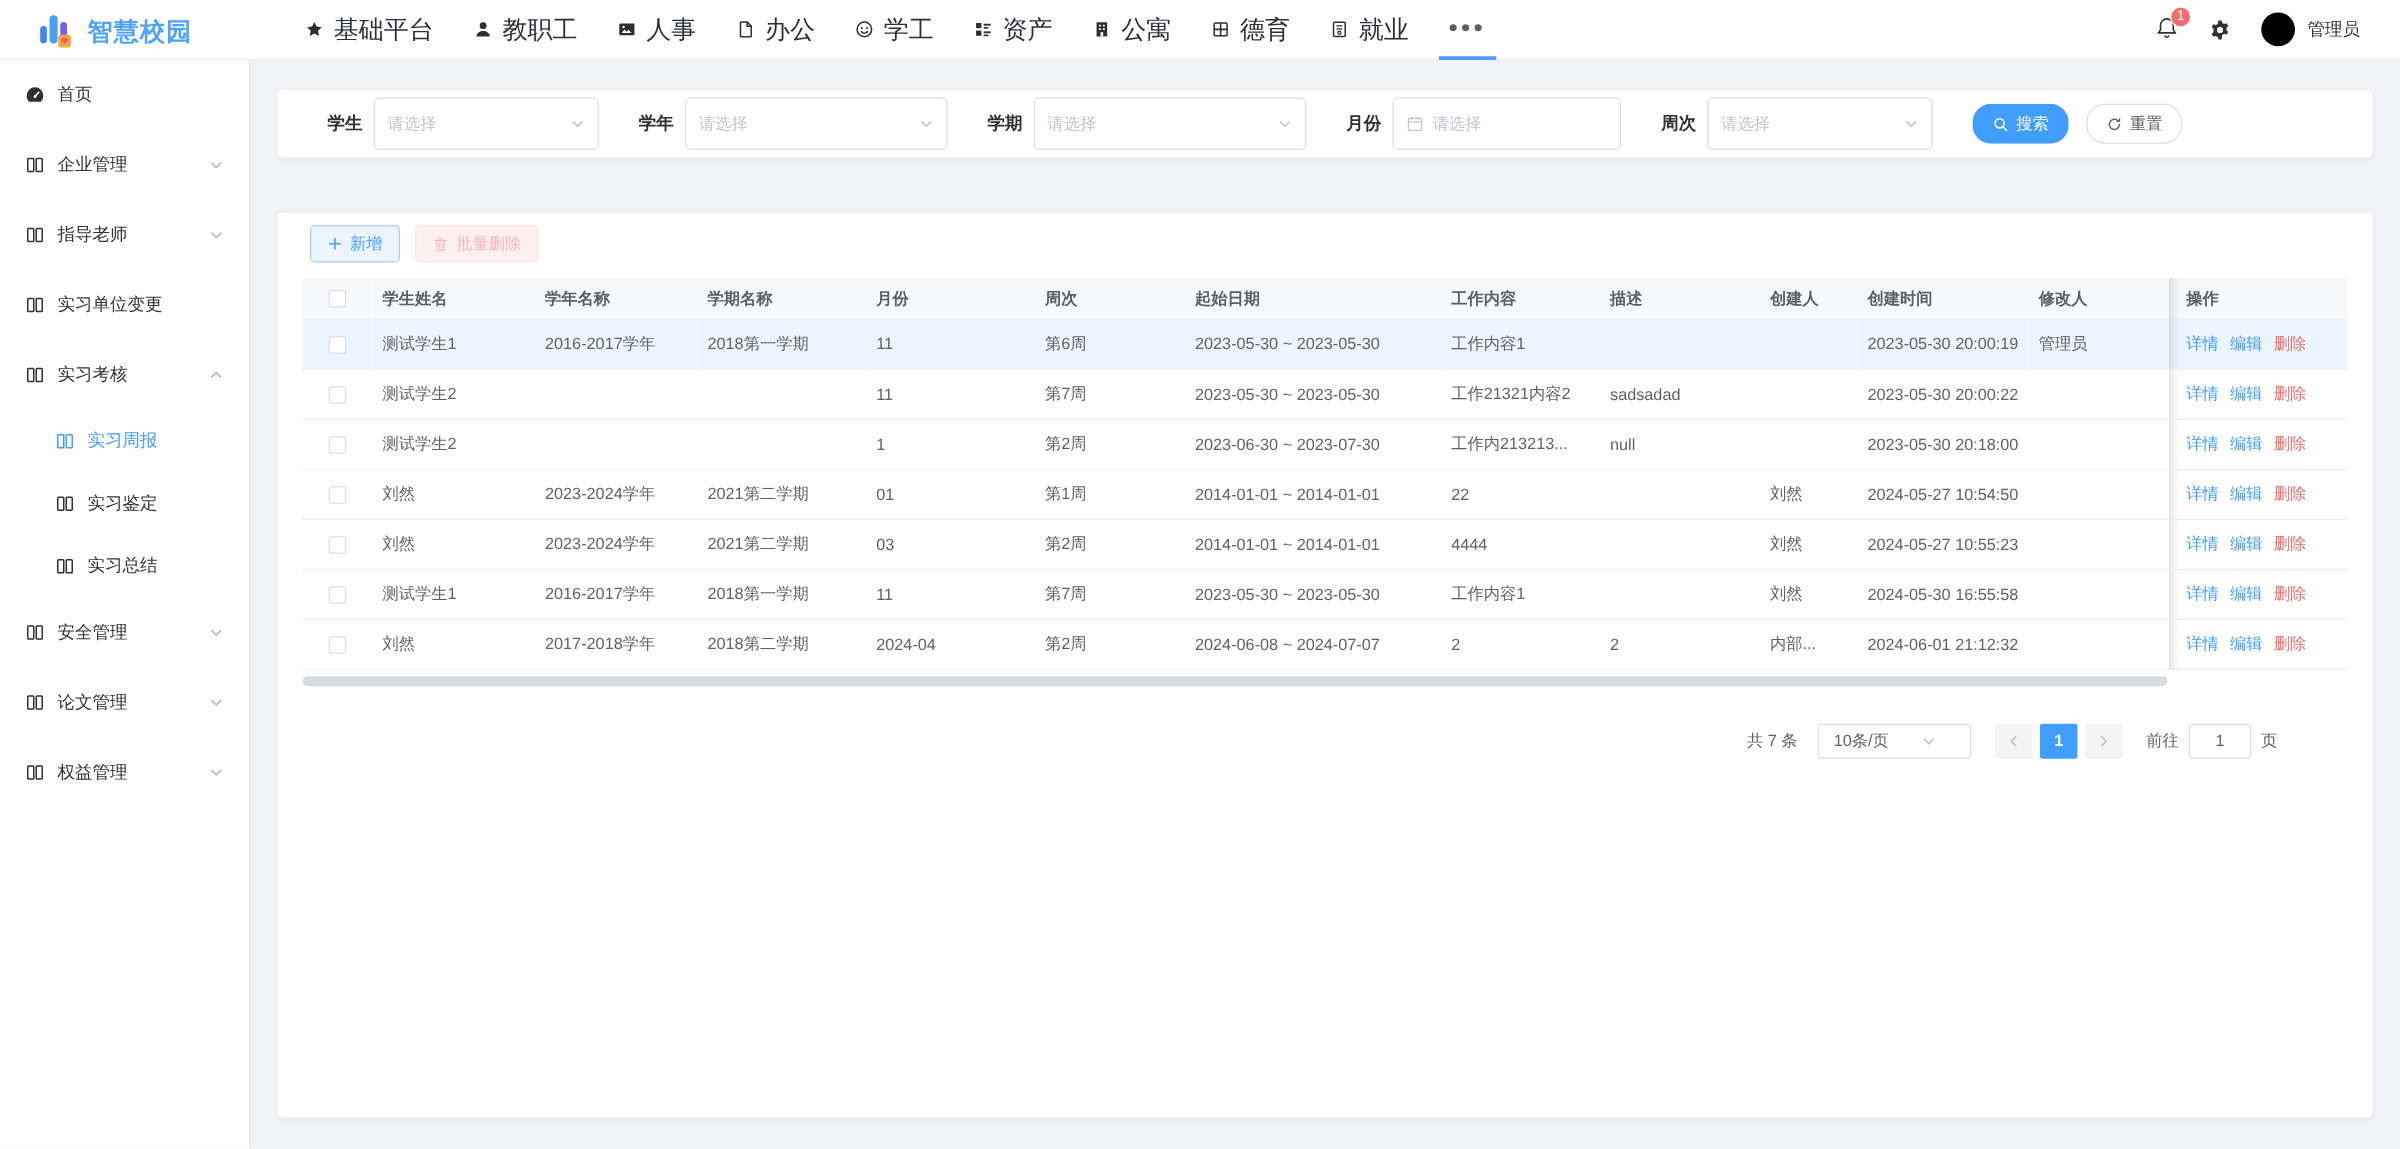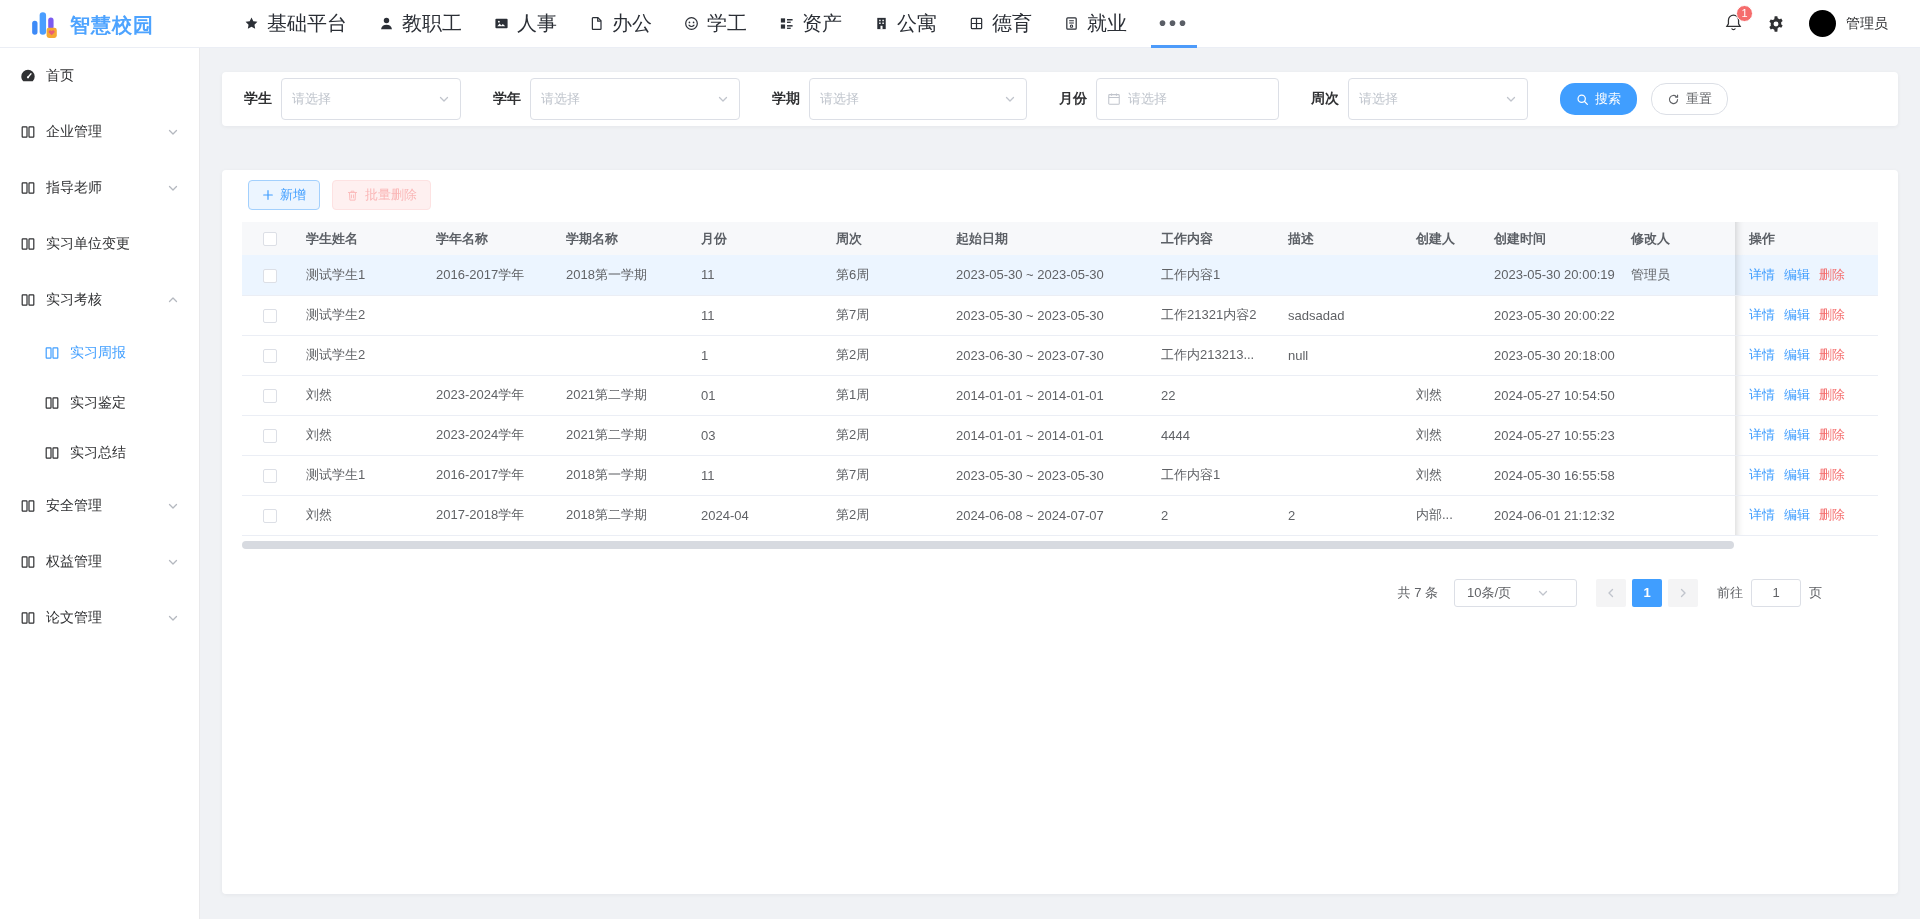--- a/index.html
+++ b/index.html
@@ -35,21 +35,21 @@
   .menu-item .mic{margin-right:10px;color:#303133}
   .menu-item .chev{margin-left:auto;color:#b4b8bf}
   .menu-item.sub{height:50px;padding-left:44px}
   .menu-item.active{color:#409eff}
   .menu-item.active .mic{color:#409eff}
 
   .main{flex:1;padding:24px 22px 0 22px;overflow:hidden}
 
   
   .filter-card{background:#fff;border-radius:4px;height:54px;display:flex;align-items:center;
-    padding:0 22px;box-shadow:0 1px 4px rgba(0,21,41,.05)}
+    padding:0 40px;box-shadow:0 1px 4px rgba(0,21,41,.05)}
   .fgroup{display:flex;align-items:center;margin-right:32px}
   .flabel{font-weight:700;color:#303133;margin-right:9px;white-space:nowrap;font-size:14px}
   .fselect{height:42px;border:1px solid #dcdfe6;border-radius:4px;background:#fff;display:flex;
     align-items:center;padding:0 10px;cursor:pointer}
   .fselect .ph{flex:1;color:#bfc4cc;font-size:13px}
   .fselect .chev{color:#c0c4cc}
   .fselect .cal{color:#c0c4cc;margin-right:7px}
   .btn{height:32px;border-radius:15px;display:inline-flex;align-items:center;justify-content:center;
     gap:6px;padding:0 15px;font-size:13px;cursor:pointer;border:1px solid transparent;white-space:nowrap}
   .btn-primary{background:#409eff;color:#fff}
@@ -332,35 +332,35 @@
             </svg>
           </span>
         </div>
         <div class="menu-item">
           <span class="ic mic">
             <svg viewBox="0 0 16 16" width="16" height="16">
               <rect x="2.2" y="2.8" width="4.8" height="10.4" rx=".6" fill="none" stroke="currentColor" stroke-width="1.2"></rect>
               <rect x="9" y="2.8" width="4.8" height="10.4" rx=".6" fill="none" stroke="currentColor" stroke-width="1.2"></rect>
             </svg>
           </span>
-          <span>权益管理</span>
+          <span>论文管理</span>
           <span class="ic chev">
             <svg viewBox="0 0 12 12" width="12" height="12">
               <path d="M2.5 4.5L6 8l3.5-3.5" fill="none" stroke="currentColor" stroke-width="1.3" stroke-linecap="round" stroke-linejoin="round"></path>
             </svg>
           </span>
         </div>
         <div class="menu-item">
           <span class="ic mic">
             <svg viewBox="0 0 16 16" width="16" height="16">
               <rect x="2.2" y="2.8" width="4.8" height="10.4" rx=".6" fill="none" stroke="currentColor" stroke-width="1.2"></rect>
               <rect x="9" y="2.8" width="4.8" height="10.4" rx=".6" fill="none" stroke="currentColor" stroke-width="1.2"></rect>
             </svg>
           </span>
-          <span>论文管理</span>
+          <span>权益管理</span>
           <span class="ic chev">
             <svg viewBox="0 0 12 12" width="12" height="12">
               <path d="M2.5 4.5L6 8l3.5-3.5" fill="none" stroke="currentColor" stroke-width="1.3" stroke-linecap="round" stroke-linejoin="round"></path>
             </svg>
           </span>
         </div>
       </div>
   </aside>
 
   <main class="main">

